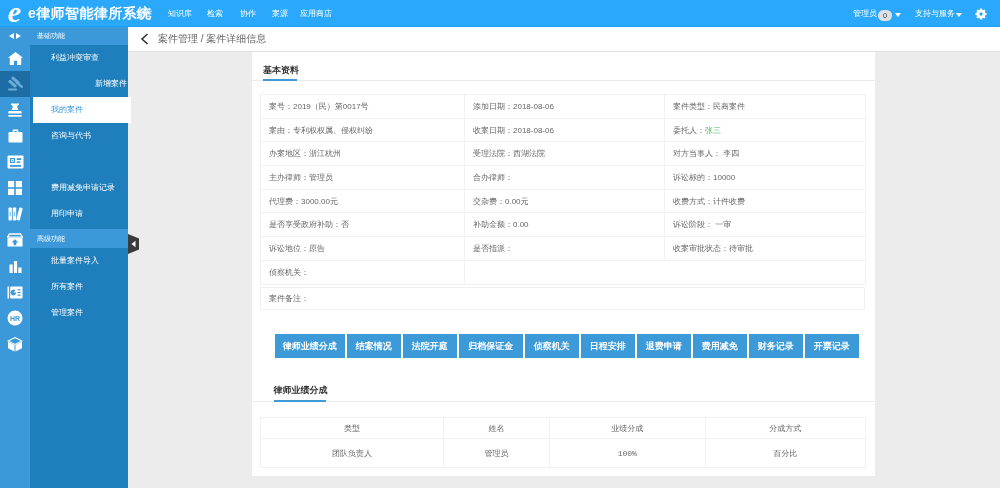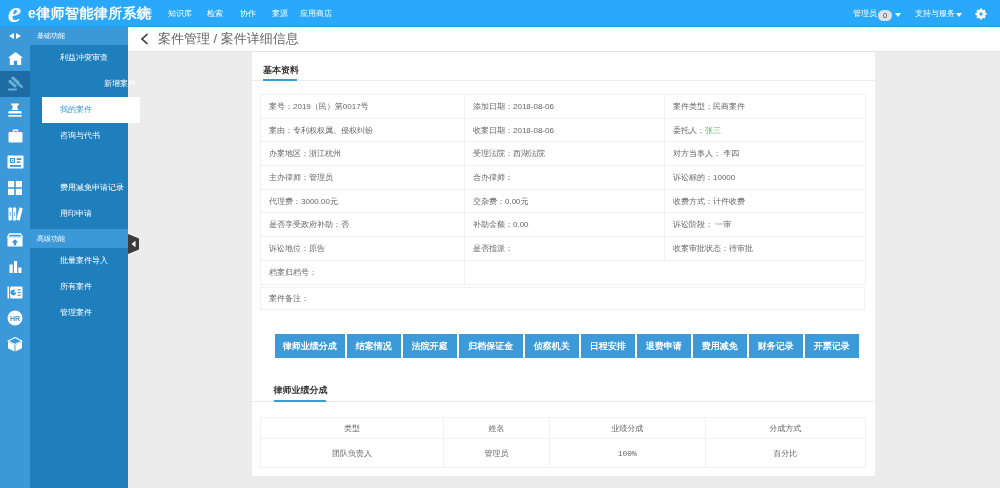--- a/index.html
+++ b/index.html
@@ -11,27 +11,27 @@
 .logo{position:absolute;left:4px;top:3px;width:21px;height:21px;}
 .title{position:absolute;left:28px;top:0;height:26px;line-height:27px;font-size:14px;font-weight:bold;letter-spacing:0.4px;color:#fff;}
 .nav-item{position:absolute;top:0;height:26px;line-height:27px;font-size:8px;color:#fff;}
 .badge0{position:absolute;left:878px;top:9.5px;width:14px;height:11px;background:#dde1e4;border-radius:6px;color:#445;font-size:7.5px;line-height:11px;text-align:center;}
 .caret{position:absolute;width:0;height:0;border-left:3.5px solid transparent;border-right:3.5px solid transparent;border-top:4px solid #fff;}
 
 .iconstrip{position:absolute;left:0;top:26px;width:30px;height:462px;background:#3b99da;}
 .submenu{position:absolute;left:30px;top:26px;width:98px;height:462px;background:#1f7fbd;}
 .srow{position:absolute;left:0;width:30px;height:26px;display:flex;align-items:center;justify-content:center;}
 .mhead{position:absolute;left:0;width:98px;height:19px;line-height:19px;background:#3b99da;color:#fff;font-size:7px;padding-left:7px;}
-.mitem{position:absolute;left:12px;width:98px;height:26px;line-height:26px;color:#fff;font-size:8px;padding-left:18px;}
+.mitem{position:absolute;left:3px;width:98px;height:26px;line-height:26px;color:#fff;font-size:8px;padding-left:18px;}
 .mitem.sel{background:#fff;color:#3b99da;}
 .arrowrow{position:absolute;left:0;top:0;width:30px;height:19px;background:#3b99da;display:flex;align-items:center;justify-content:center;gap:2px;}
 .handle{position:absolute;left:128px;top:234px;}
 
 .breadcrumb{position:absolute;left:128px;top:26px;width:872px;height:26px;background:#fff;border-bottom:1px solid #e3e3e3;}
-.bc-text{position:absolute;left:30px;top:0;height:26px;line-height:26px;font-size:13px;color:#666;}
+.bc-text{position:absolute;left:30px;top:0;height:26px;line-height:26px;font-size:10px;color:#666;}
 
 .panel{position:absolute;left:252px;top:52px;width:623px;height:424px;background:#fff;}
 .h1box{position:absolute;left:0;top:0;width:623px;height:29px;border-bottom:1px solid #ebebeb;padding-left:16px;}
 .h1box .t,.h2box .t{position:absolute;left:11px;top:12px;font-size:9px;font-weight:bold;color:#333;}
 
 .h1box .u,.h2box .u{position:absolute;left:11px;bottom:-1px;height:2px;background:#3e9bd8;}
 .tb1{position:absolute;left:8px;top:42px;width:605px;border-collapse:collapse;table-layout:fixed;}
 .tb1 td{border:1px solid #f1f1f1;height:23.7px;font-size:8px;color:#666;padding-left:8px;vertical-align:middle;}
 .remark{position:absolute;left:8px;top:235px;width:605px;height:23px;border:1px solid #f1f1f1;font-size:8px;color:#666;padding-left:8px;line-height:21px;}
 .btns{position:absolute;left:22.5px;top:282px;height:24px;white-space:nowrap;}
@@ -261,21 +261,21 @@
           <td>是否享受政府补助：否</td>
           <td>补助金额：0.00</td>
           <td>诉讼阶段： 一审</td>
         </tr>
     <tr>
           <td>诉讼地位：原告</td>
           <td>是否指派：</td>
           <td>收案审批状态：待审批</td>
         </tr>
     <tr>
-          <td>档案归档号：</td>
+          <td>侦察机关：</td>
           <td colspan="2"></td>
         </tr>
   </tbody>
     </table>
   <div class="remark">案件备注：</div>
   <div class="btns">
     <span class="btn" style="width:70.5px;">律师业绩分成</span><span class="btn" style="width:54.5px;">结案情况</span><span class="btn" style="width:54.5px;">法院开庭</span><span class="btn" style="width:64.5px;">归档保证金</span><span class="btn" style="width:54.5px;">侦察机关</span><span class="btn" style="width:54.5px;">日程安排</span><span class="btn" style="width:54.5px;">退费申请</span><span class="btn" style="width:54.5px;">费用减免</span><span class="btn" style="width:54.5px;">财务记录</span><span class="btn" style="width:54.5px;">开票记录</span>
   </div>
   <div class="h2box">
       <div class="t" style="left:21.5px;">律师业绩分成</div>

